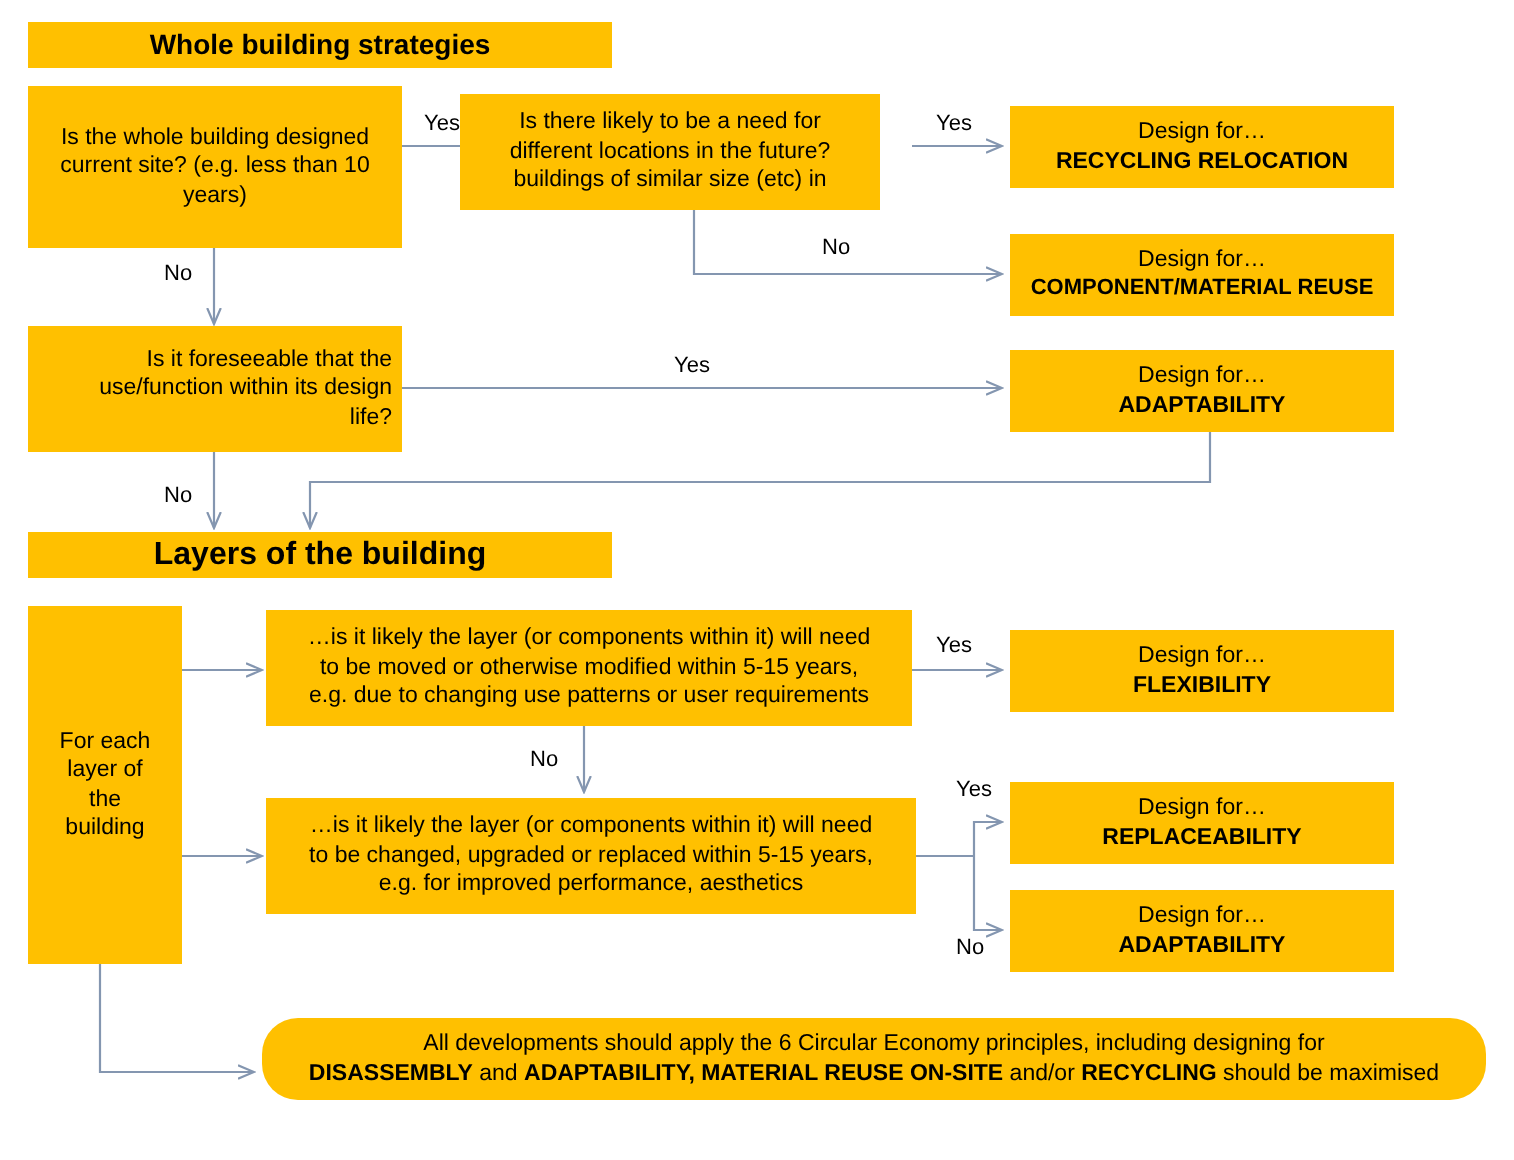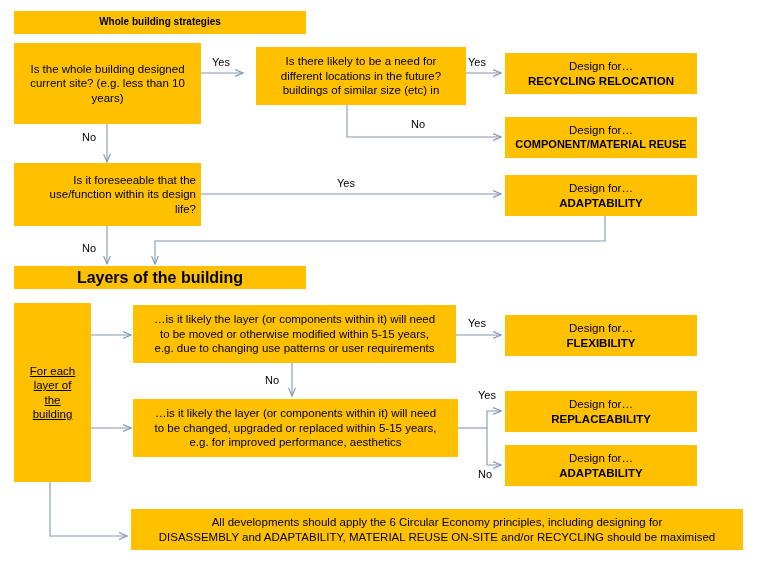--- a/index.html
+++ b/index.html
@@ -58,21 +58,21 @@
     width: 757px;
     height: 580px;
     z-index: 1;
     overflow: visible;
   }
   svg.wires path, svg.wires line {
     stroke: #8496B0;
     stroke-width: 1.1;
     fill: none;
   }
-  .note-line .b { font-weight: normal; }
+  .note-line .b { font-weight: bold; }
 </style>
 </head>
 <body>
 
 <div id="canvas">
 
   <svg class="wires" viewBox="0 0 757 580">
     <defs>
       <marker id="arrow" markerWidth="9" markerHeight="9" refX="8" refY="4" orient="auto" markerUnits="userSpaceOnUse">
         <path d="M0,0.6 L8,4 L0,7.4" stroke="#8496B0" stroke-width="1.1" fill="none"></path>
@@ -101,31 +101,31 @@
 
     <path d="M456,335 L501,335" marker-end="url(#arrow)"></path>
 
     <path d="M292,363 L292,396" marker-end="url(#arrow)"></path>
 
     <path d="M458,428 L487,428"></path>
     <path d="M487,428 L487,411 L501,411" marker-end="url(#arrow)"></path>
     <path d="M487,428 L487,465 L501,465" marker-end="url(#arrow)"></path>
   </svg>
 
-  <div class="box bold" style="left:14px; top:11px; width:292px; height:23px; font-size:10px;">
+  <div class="box bold" style="left:14px; top:11px; width:292px; height:23px; font-size:14px;">
     <span class="ln">Whole building strategies</span>
   </div>
 
   <div class="box" style="left:14px; top:43px; width:187px; height:81px;">
     <span class="ln">Is the whole building designed</span>
     <span class="ln">current site? (e.g. less than 10</span>
     <span class="ln">years)</span>
   </div>
 
-  <div class="box" style="left:256px; top:47px; width:210px; height:58px;">
+  <div class="box" style="left:230px; top:47px; width:210px; height:58px;">
     <span class="ln">Is there likely to be a need for</span>
     <span class="ln">different locations in the future?</span>
     <span class="ln">buildings of similar size (etc) in</span>
   </div>
 
   <div class="box" style="left:505px; top:53px; width:192px; height:41px;">
     <span class="ln">Design for…</span>
     <span class="ln b">RECYCLING RELOCATION</span>
   </div>
 
@@ -142,21 +142,21 @@
 
   <div class="box" style="left:505px; top:175px; width:192px; height:41px;">
     <span class="ln">Design for…</span>
     <span class="ln b">ADAPTABILITY</span>
   </div>
 
   <div class="box bold" style="left:14px; top:266px; width:292px; height:23px; font-size:16px;">
     <span class="ln">Layers of the building</span>
   </div>
 
-  <div class="box" style="left:14px; top:303px; width:77px; height:179px;text-decoration:underline;">
+  <div class="box" style="left:14px; top:303px; width:77px; height:179px;">
     <span class="ln">For each</span>
     <span class="ln">layer of</span>
     <span class="ln">the</span>
     <span class="ln">building</span>
   </div>
 
   <div class="box" style="left:133px; top:305px; width:323px; height:58px;">
     <span class="ln">…is it likely the layer (or components within it) will need</span>
     <span class="ln">to be moved or otherwise modified within 5-15 years,</span>
     <span class="ln">e.g. due to changing use patterns or user requirements</span>
@@ -176,21 +176,21 @@
   <div class="box" style="left:505px; top:391px; width:192px; height:41px;">
     <span class="ln">Design for…</span>
     <span class="ln b">REPLACEABILITY</span>
   </div>
 
   <div class="box" style="left:505px; top:445px; width:192px; height:41px;">
     <span class="ln">Design for…</span>
     <span class="ln b">ADAPTABILITY</span>
   </div>
 
-  <div class="box" style="left:131px; top:509px; width:612px; height:41px;">
+  <div class="box" style="left:131px; top:509px; width:612px; height:41px;border-radius:18px;">
     <span class="ln note-line">All developments should apply the 6 Circular Economy principles, including designing for</span>
     <span class="ln note-line"><span class="b">DISASSEMBLY</span><span> and </span><span class="b">ADAPTABILITY, MATERIAL REUSE ON-SITE</span><span> and/or </span><span class="b">RECYCLING</span><span> should be maximised</span></span>
   </div>
 
   <div class="edge-label" style="left:212px; top:56px;">Yes</div>
   <div class="edge-label" style="left:82px; top:131px;">No</div>
   <div class="edge-label" style="left:468px; top:56px;">Yes</div>
   <div class="edge-label" style="left:411px; top:118px;">No</div>
   <div class="edge-label" style="left:337px; top:177px;">Yes</div>
   <div class="edge-label" style="left:82px; top:242px;">No</div>

